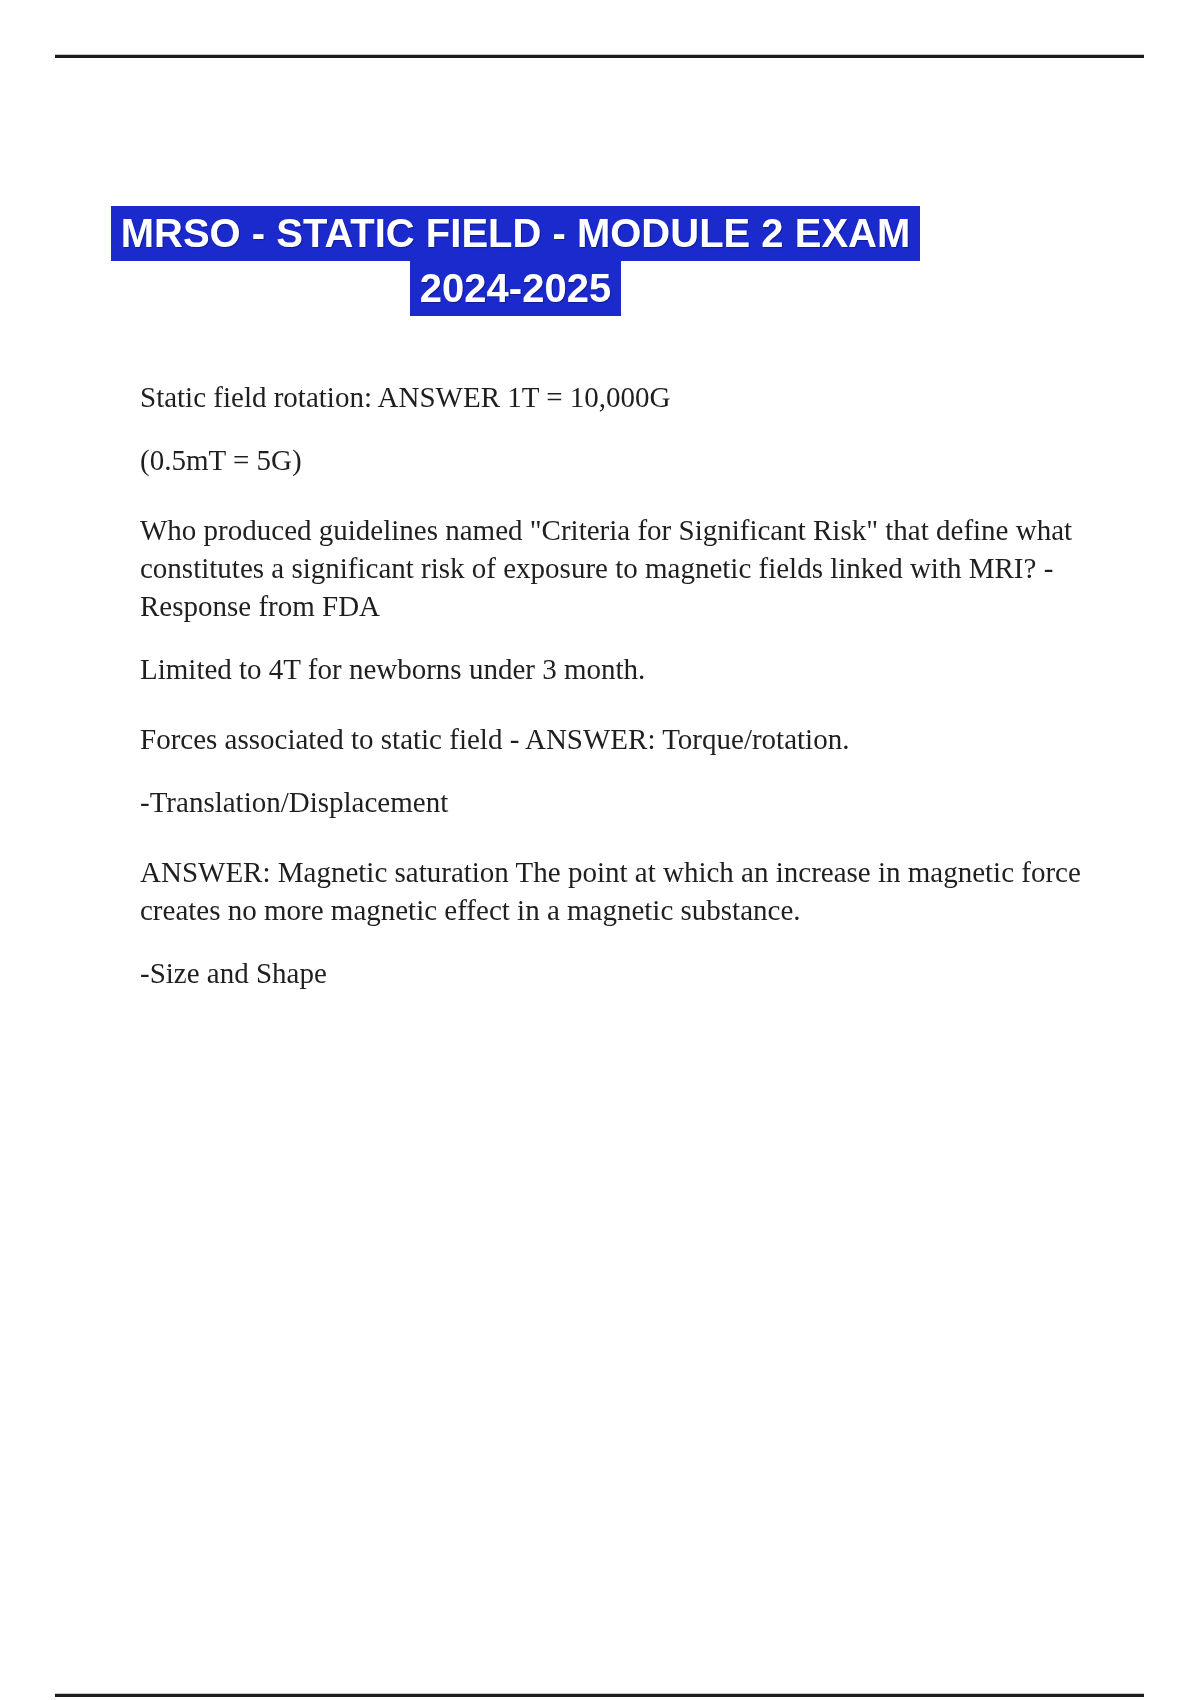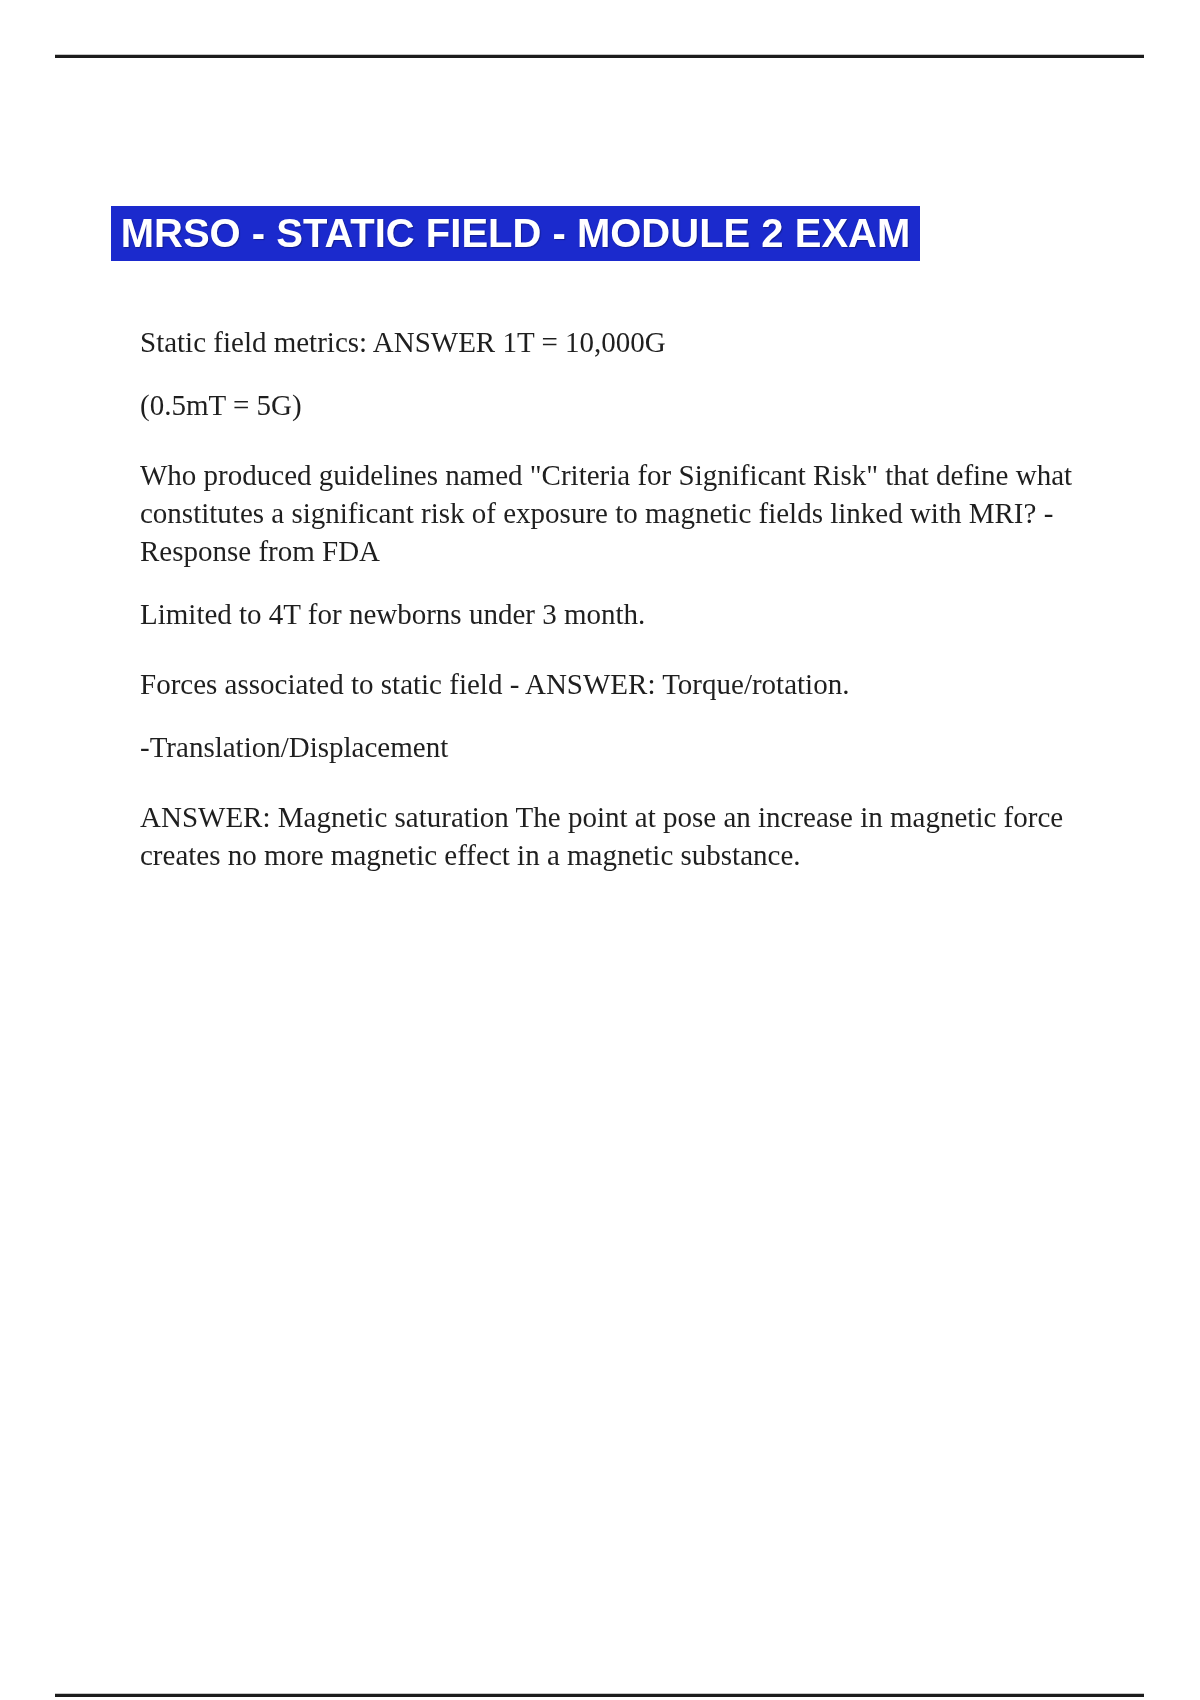--- a/index.html
+++ b/index.html
@@ -67,27 +67,31 @@
 <body>
 
 <div class="page">
 
   <div class="rule rule-top"></div>
 
   <div class="title-block">
     <div class="title-line">
       <span class="hl">MRSO - STATIC FIELD - MODULE 2 EXAM</span>
     </div>
+    <div class="title-line">
+      <span class="hl">2024-2025</span>
+    </div>
   </div>
 
   <div class="doc-body">
-    <p>Static field metrics: ANSWER 1T = 10,000G</p>
+    <p>Static field rotation: ANSWER 1T = 10,000G</p>
     <p>(0.5mT = 5G)</p>
     <p class="qgap">Who produced guidelines named "Criteria for Significant Risk" that define what constitutes a significant risk of exposure to magnetic fields linked with MRI? - Response from FDA</p>
     <p>Limited to 4T for newborns under 3 month.</p>
     <p class="qgap">Forces associated to static field - ANSWER: Torque/rotation.</p>
     <p>-Translation/Displacement</p>
-    <p class="qgap">ANSWER: Magnetic saturation The point at pose an increase in magnetic force creates no more magnetic effect in a magnetic substance.</p>
+    <p class="qgap">ANSWER: Magnetic saturation The point at which an increase in magnetic force creates no more magnetic effect in a magnetic substance.</p>
+    <p>-Size and Shape</p>
   </div>
 
   <div class="rule rule-bottom"></div>
 
 </div>
 
 </body></html>

